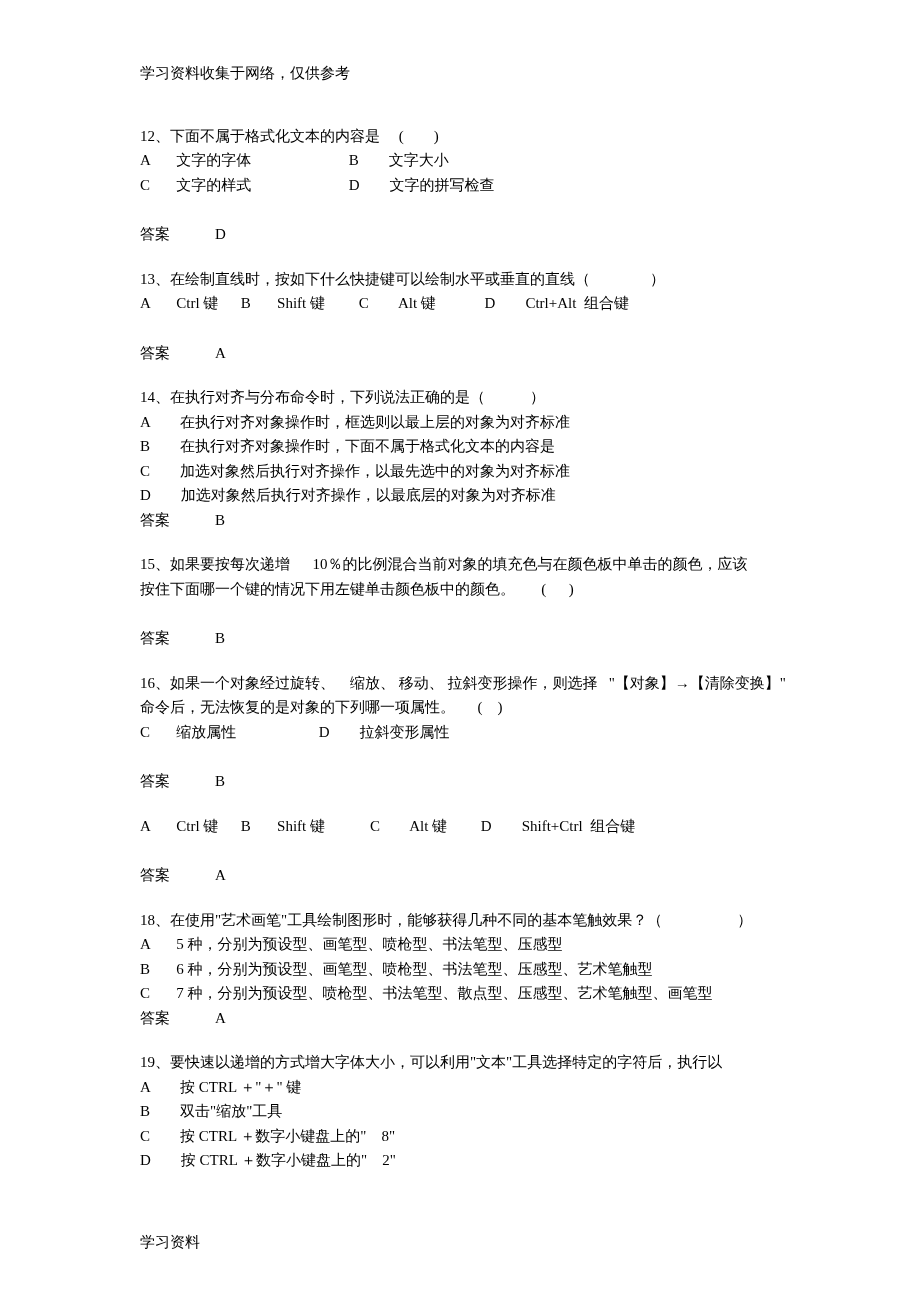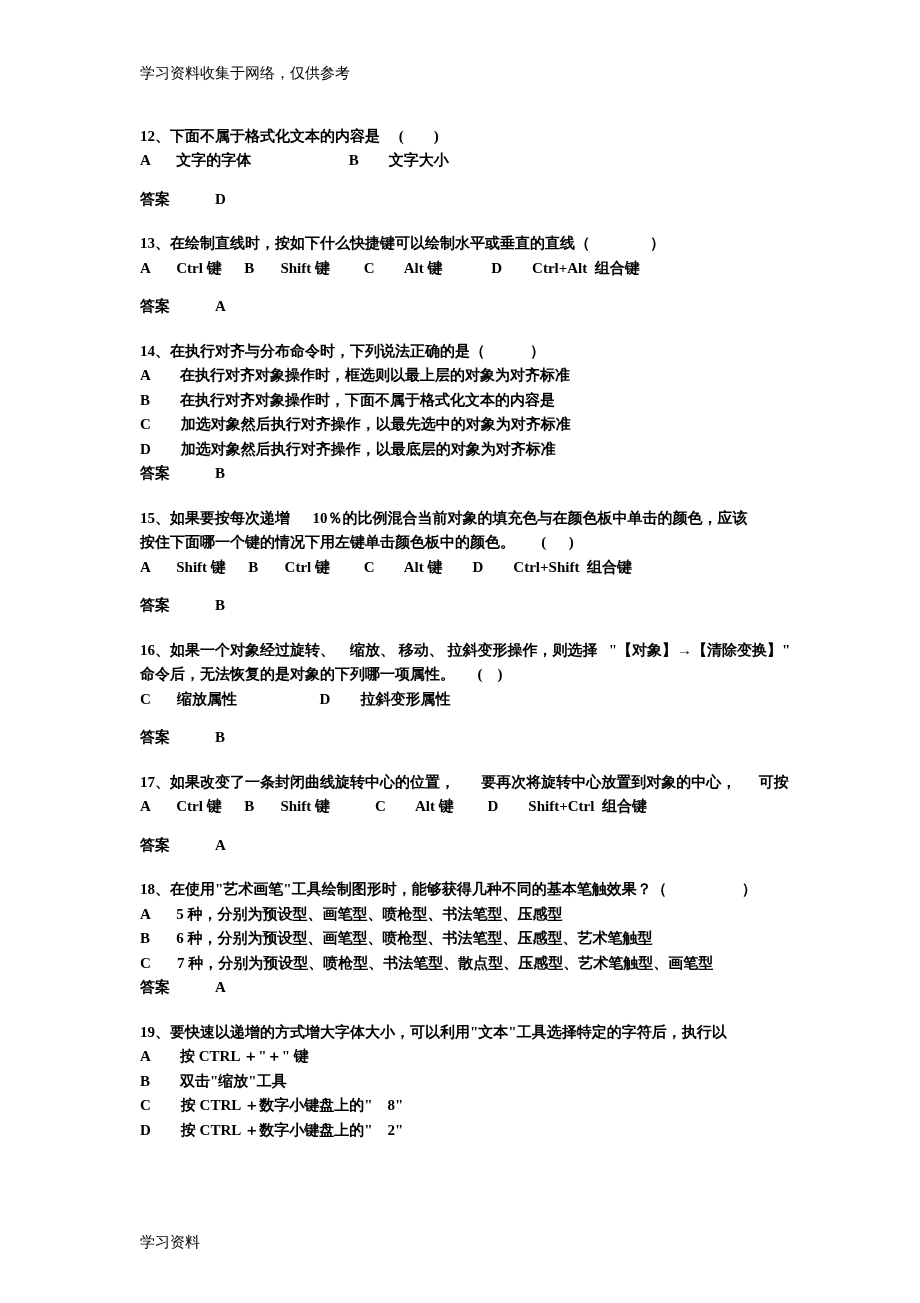--- a/index.html
+++ b/index.html
@@ -21,69 +21,67 @@
   .header-note {
     margin-bottom: 40px;
   }
   .footer-note {
     position: absolute;
     bottom: 50px;
     left: 140px;
   }
   .block {
     margin-bottom: 22px;
-    font-weight: bold;
   }
   .line {
     margin-bottom: 2px;
     white-space: pre;
   }
   .answer {
-    margin-top: 16px;
+    margin-top: 27px;
     margin-bottom: 4px;
   }
 </style>
 </head>
 <body>
 
 <div class="page">
   <div class="header-note">学习资料收集于网络，仅供参考</div>
   <div id="questions-container">
       <div class="block">
         <div class="line">12、下面不属于格式化文本的内容是     (        )</div>
         <div class="line">A       文字的字体                          B        文字大小</div>
+        <div class="line">C       文字的样式                          D        文字的拼写检查</div>
         <div class="line answer">答案            D</div>
       </div>
       <div class="block">
         <div class="line">13、在绘制直线时，按如下什么快捷键可以绘制水平或垂直的直线（                ）</div>
         <div class="line">A       Ctrl 键      B       Shift 键         C        Alt 键             D        Ctrl+Alt  组合键</div>
         <div class="line answer">答案            A</div>
       </div>
       <div class="block">
         <div class="line">14、在执行对齐与分布命令时，下列说法正确的是（            ）</div>
         <div class="line">A        在执行对齐对象操作时，框选则以最上层的对象为对齐标准</div>
         <div class="line">B        在执行对齐对象操作时，下面不属于格式化文本的内容是</div>
         <div class="line">C        加选对象然后执行对齐操作，以最先选中的对象为对齐标准</div>
         <div class="line">D        加选对象然后执行对齐操作，以最底层的对象为对齐标准</div>
         <div class="line">答案            B</div>
       </div>
       <div class="block">
         <div class="line">15、如果要按每次递增      10％的比例混合当前对象的填充色与在颜色板中单击的颜色，应该</div>
         <div class="line">按住下面哪一个键的情况下用左键单击颜色板中的颜色。       (      )</div>
-        <div class="line">A       Shift 键      B       Ctrl 键         C        Alt 键        D        Ctrl+Shift  组合键</div>
         <div class="line answer">答案            B</div>
       </div>
       <div class="block">
         <div class="line">16、如果一个对象经过旋转、    缩放、 移动、 拉斜变形操作，则选择   "【对象】→【清除变换】"</div>
         <div class="line">命令后，无法恢复的是对象的下列哪一项属性。      (    )</div>
         <div class="line">C       缩放属性                      D        拉斜变形属性</div>
         <div class="line answer">答案            B</div>
       </div>
       <div class="block">
-        <div class="line">17、如果改变了一条封闭曲线旋转中心的位置，       要再次将旋转中心放置到对象的中心，      可按</div>
         <div class="line">A       Ctrl 键      B       Shift 键            C        Alt 键         D        Shift+Ctrl  组合键</div>
         <div class="line answer">答案            A</div>
       </div>
       <div class="block">
         <div class="line">18、在使用"艺术画笔"工具绘制图形时，能够获得几种不同的基本笔触效果？（                    ）</div>
         <div class="line">A       5 种，分别为预设型、画笔型、喷枪型、书法笔型、压感型</div>
         <div class="line">B       6 种，分别为预设型、画笔型、喷枪型、书法笔型、压感型、艺术笔触型</div>
         <div class="line">C       7 种，分别为预设型、喷枪型、书法笔型、散点型、压感型、艺术笔触型、画笔型</div>
         <div class="line">答案            A</div>
       </div>

